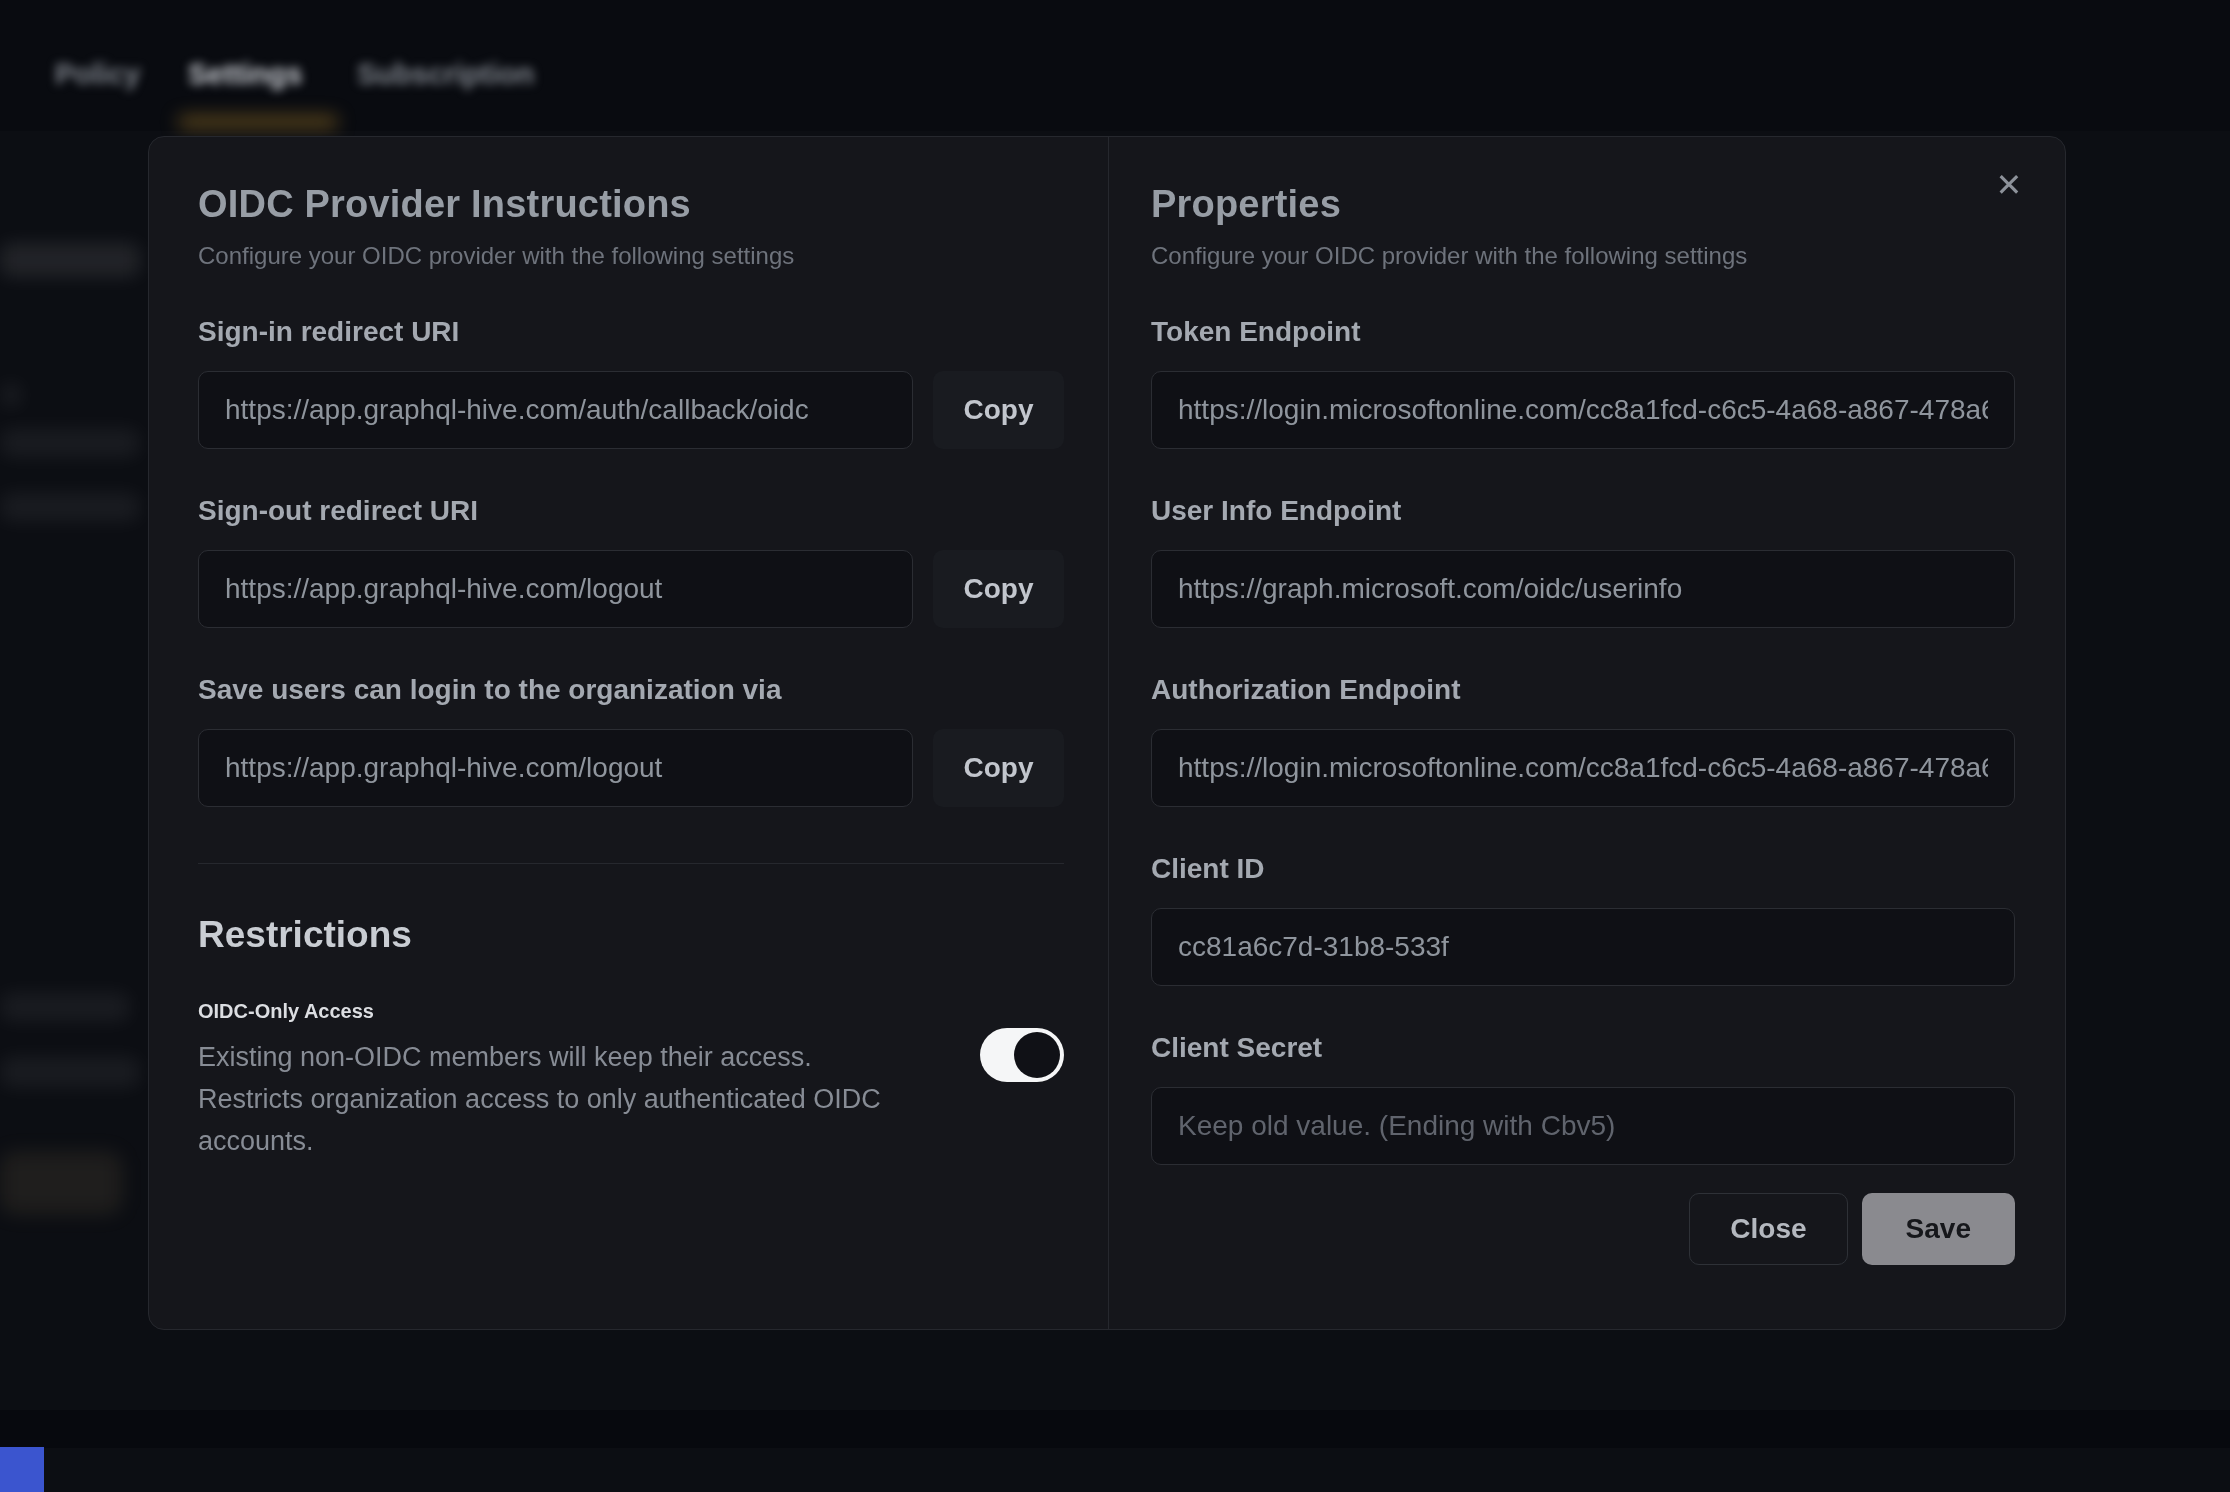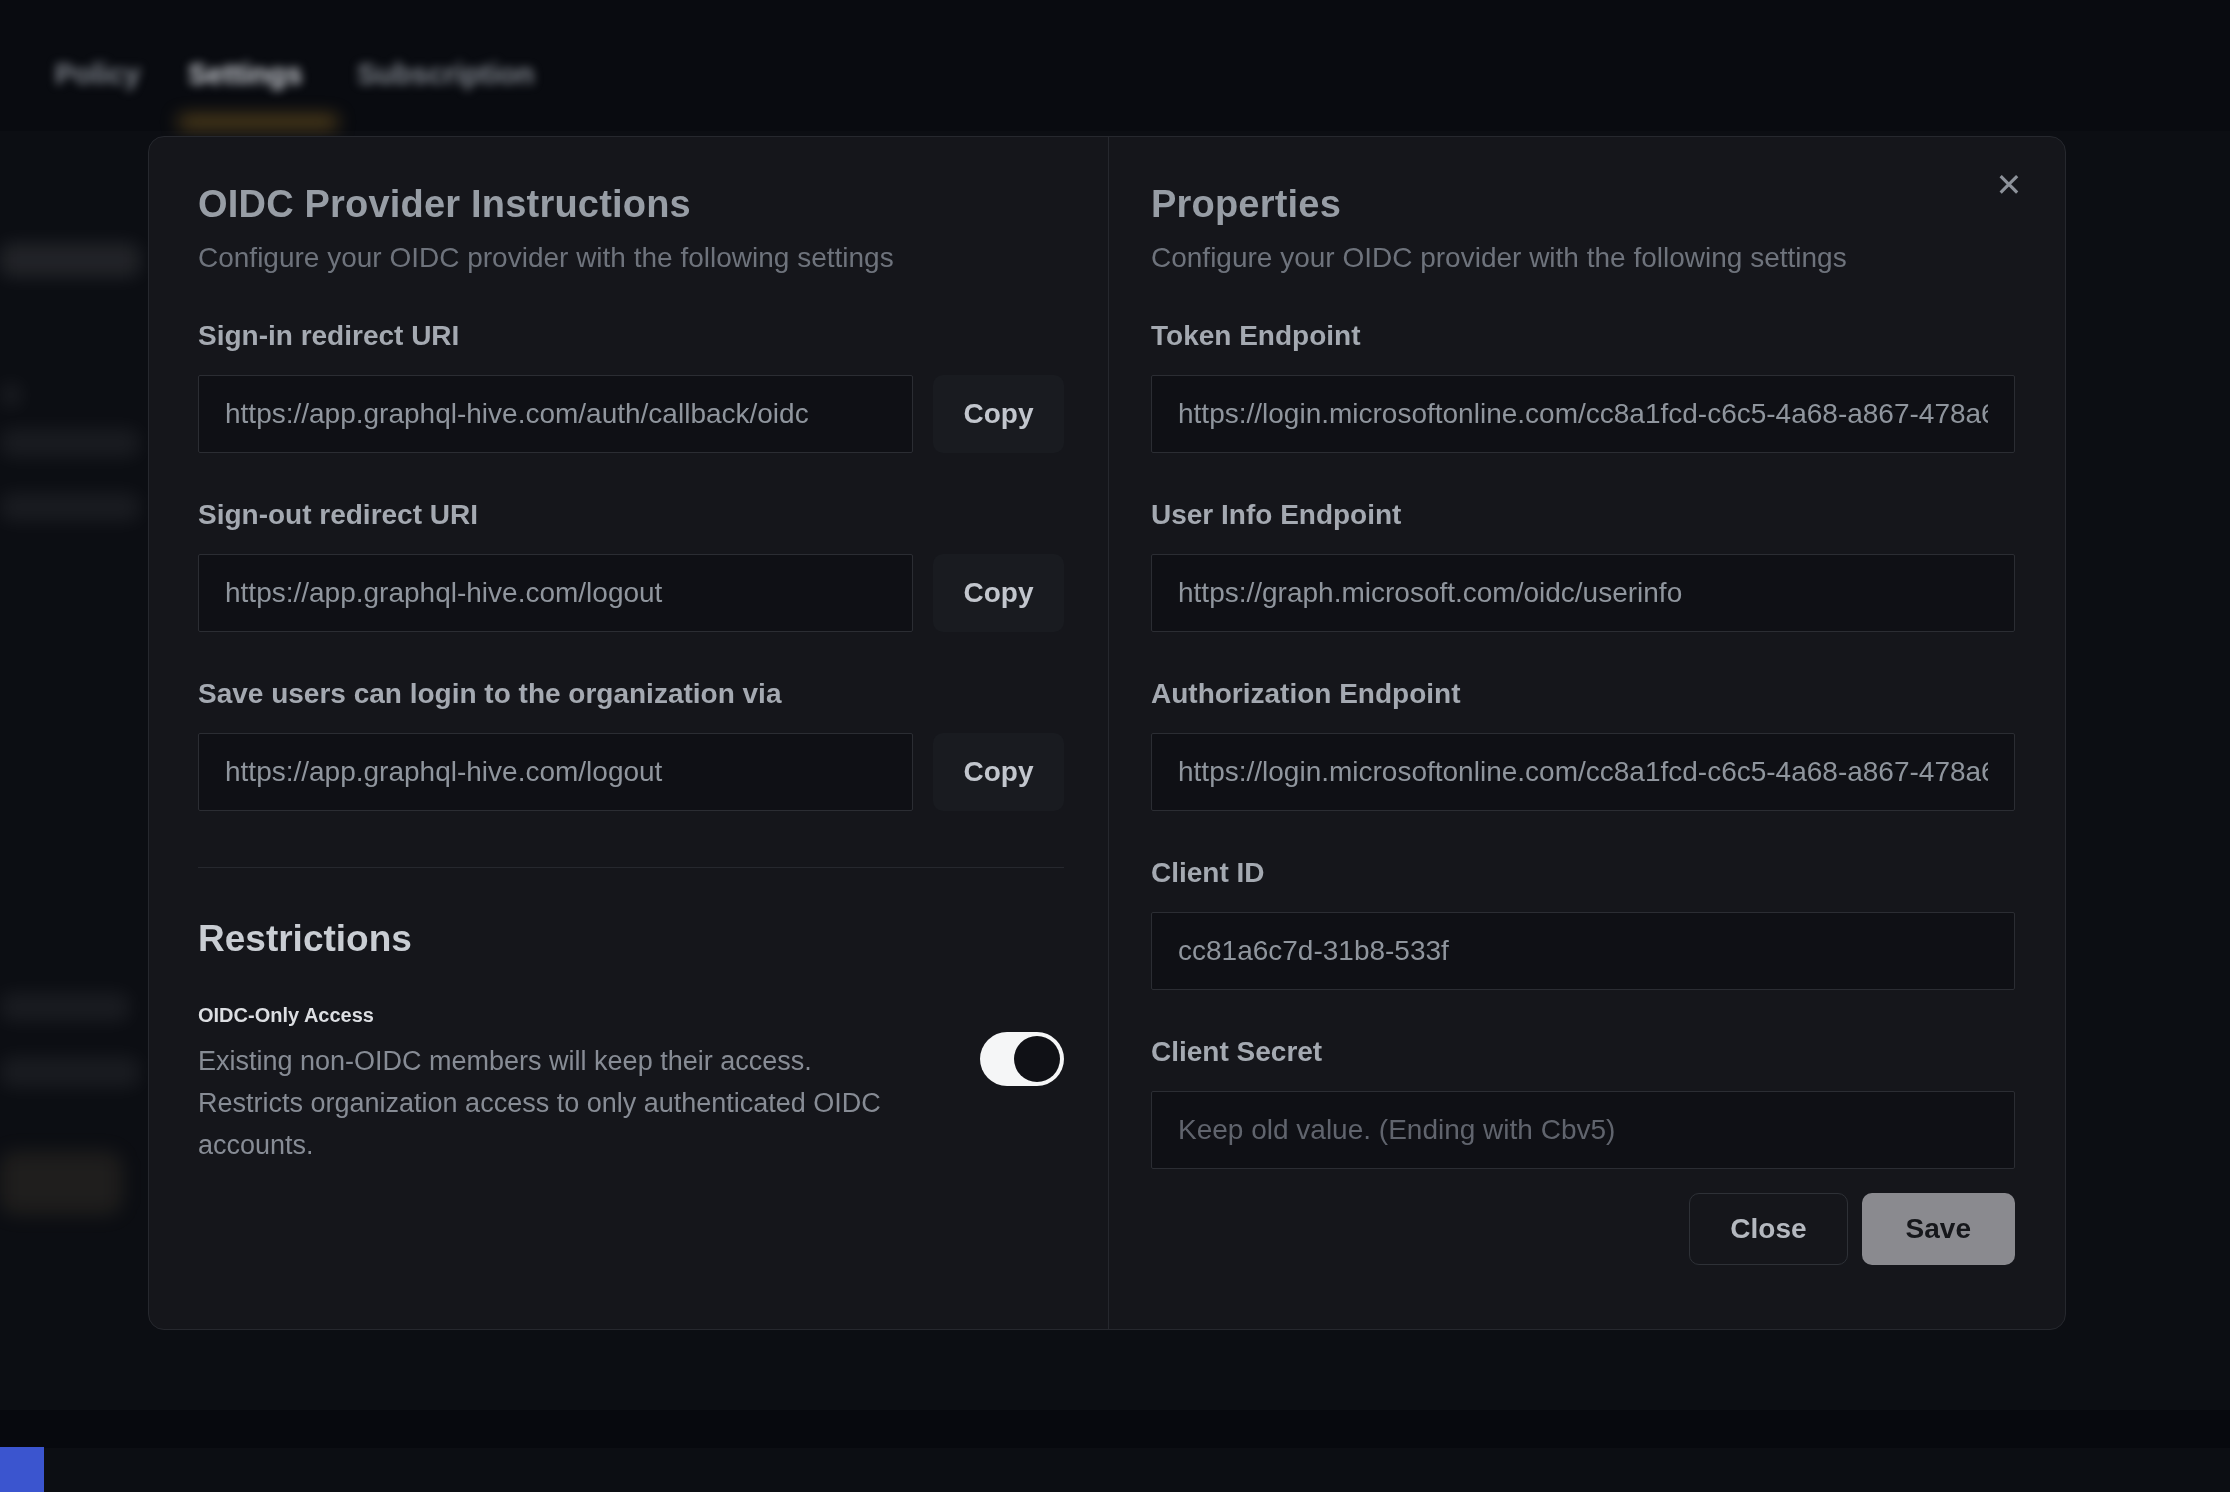--- a/index.html
+++ b/index.html
@@ -74,29 +74,29 @@
     width: 1px; background: #26282e;
     flex: 0 0 1px;
   }
   .col-right {
     flex: 1;
     padding-left: 42px; padding-right: 50px;
     display: flex; flex-direction: column;
   }
 
   .panel-title { font-size: 38px; font-weight: 700; color: #979da5; letter-spacing: 0.2px; }
-  .panel-sub   { font-size: 28px; color: #6e737c; margin-top: 16px; }
+  .panel-sub   { font-size: 24px; color: #6e737c; margin-top: 16px; }
 
   .field-label { font-size: 28px; font-weight: 600; color: #a4a9b1; margin-top: 46px; }
   .field-row   { display: flex; align-items: stretch; margin-top: 23px; }
   .text-input {
     flex: 1; height: 78px;
     background: #0f1015;
     border: 1px solid #2b2d33;
-    border-radius: 2px;
+    border-radius: 10px;
     padding: 2px 26px;
     font-family: "Liberation Sans", sans-serif;
     font-size: 28px; color: #8f959d;
     outline: none;
     min-width: 0;
   }
   .text-input::placeholder { color: #60646d; }
   .copy-btn {
     margin-left: 20px;
     width: 131px; height: 78px;

